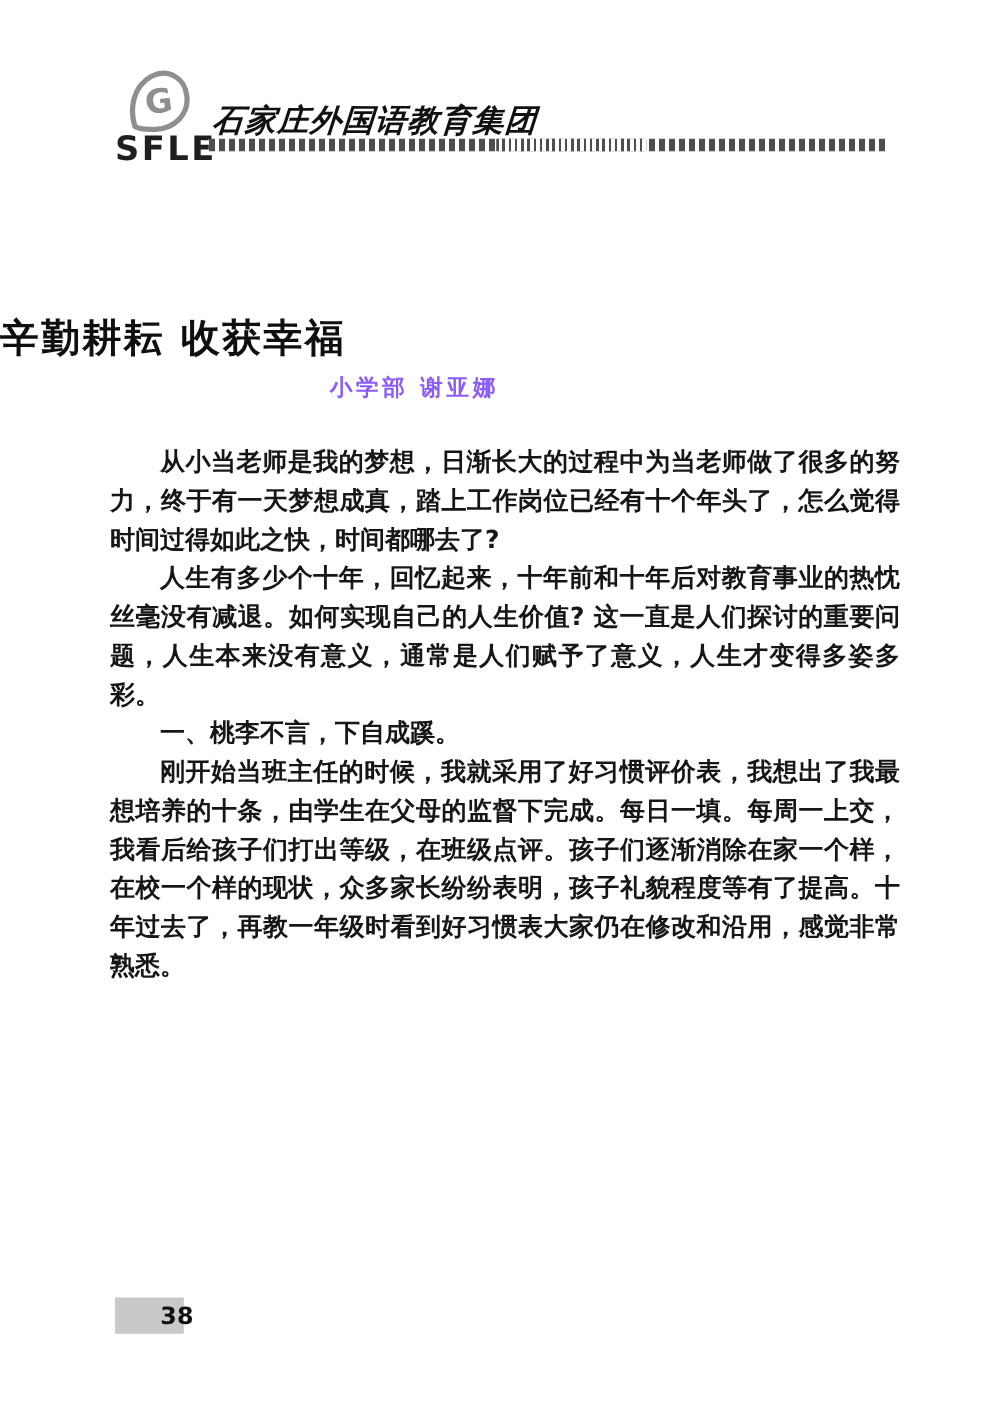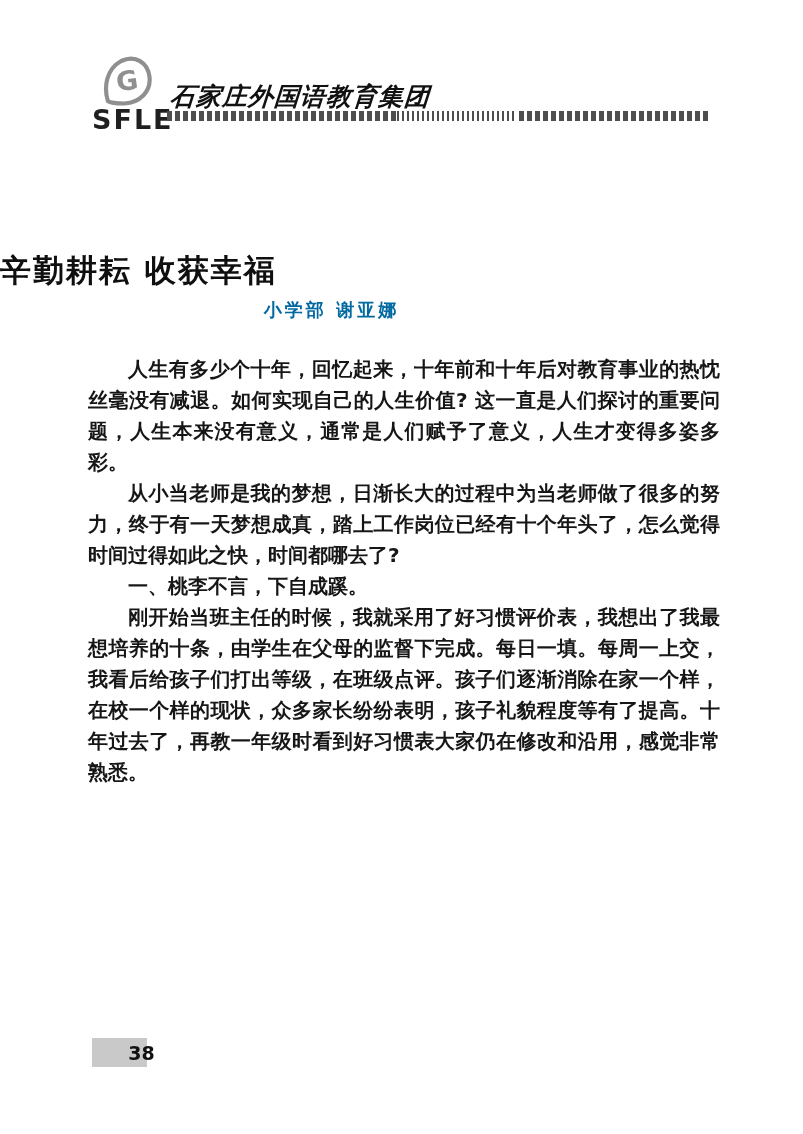--- a/index.html
+++ b/index.html
@@ -47,21 +47,21 @@
   
   .title {
     position:absolute; top:238px; left:0; width:803px;
     font-size:31px; font-weight:bold; color:#0f0f0f;
     letter-spacing:2px;
     margin-top:12px;
   }
   .byline {
     position:absolute; top:298px; left:0; width:663px;
     text-align:center;
-    font-size:18px; font-weight:bold; color:#0369a1;
+    font-size:18px; font-weight:bold; color:#8b5cf6;
     letter-spacing:3px;
   }
 
   
   .body-text {
     position:absolute; left:88px; top:354px; width:632px;
   }
   .body-text p {
     font-size:20px; line-height:31px;
     font-weight:600;
@@ -96,21 +96,21 @@
   <div class="org-name">石家庄外国语教育集团</div>
 
   <div class="dotted-rule">
     <span class="fine"></span>
   </div>
 
   <h1 class="title">辛勤耕耘  收获幸福</h1>
   <div class="byline">小学部 谢亚娜</div>
 
   <div class="body-text">
+    <p>从小当老师是我的梦想，日渐长大的过程中为当老师做了很多的努力，终于有一天梦想成真，踏上工作岗位已经有十个年头了，怎么觉得时间过得如此之快，时间都哪去了?</p>
     <p>人生有多少个十年，回忆起来，十年前和十年后对教育事业的热忱丝毫没有减退。如何实现自己的人生价值? 这一直是人们探讨的重要问题，人生本来没有意义，通常是人们赋予了意义，人生才变得多姿多彩。</p>
-    <p>从小当老师是我的梦想，日渐长大的过程中为当老师做了很多的努力，终于有一天梦想成真，踏上工作岗位已经有十个年头了，怎么觉得时间过得如此之快，时间都哪去了?</p>
     <p class="section-heading">一、桃李不言，下自成蹊。</p>
     <p>刚开始当班主任的时候，我就采用了好习惯评价表，我想出了我最想培养的十条，由学生在父母的监督下完成。每日一填。每周一上交，我看后给孩子们打出等级，在班级点评。孩子们逐渐消除在家一个样，在校一个样的现状，众多家长纷纷表明，孩子礼貌程度等有了提高。十年过去了，再教一年级时看到好习惯表大家仍在修改和沿用，感觉非常熟悉。</p>
   </div>
 
   <div class="page-number">38</div>
 
 </div>
 
 </body></html>

